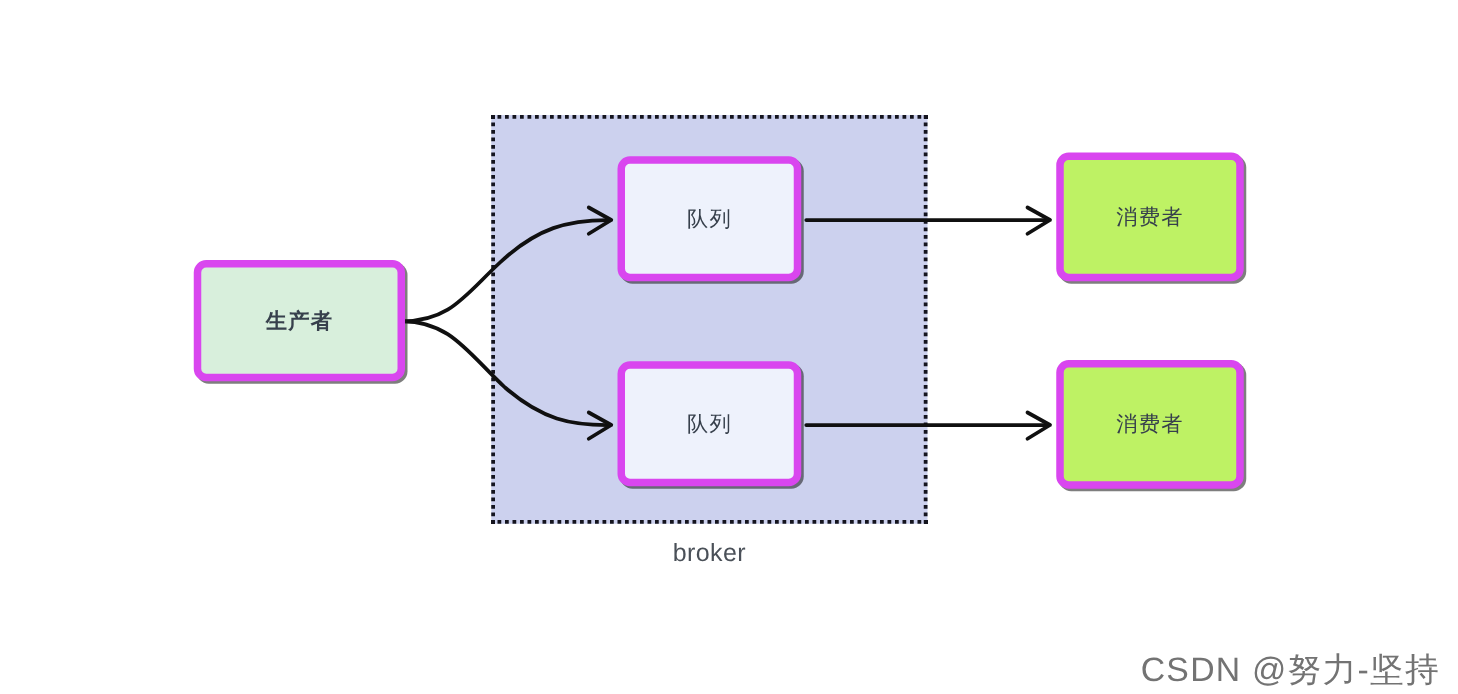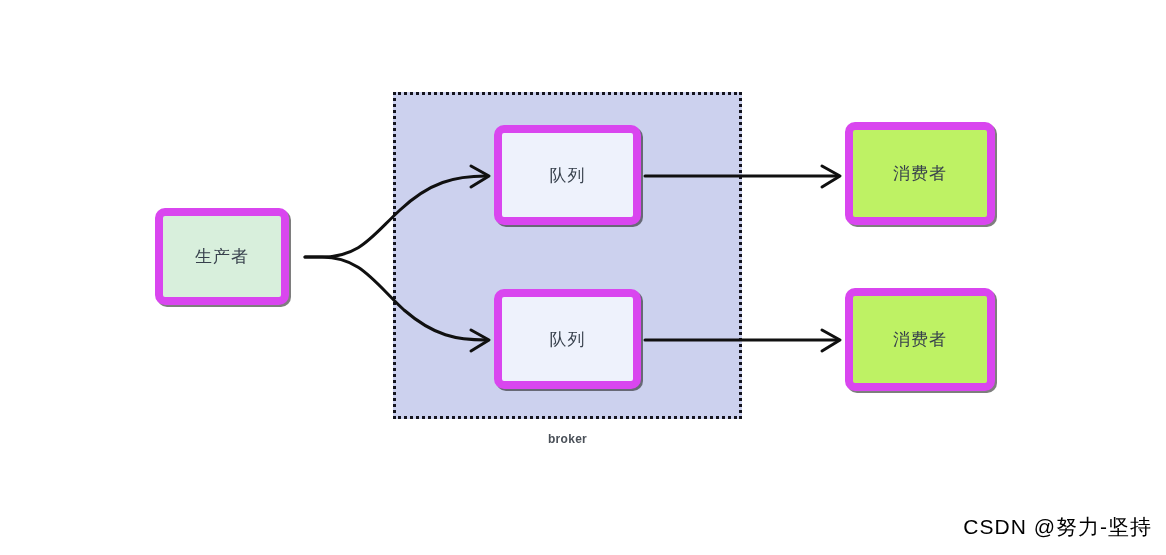--- a/index.html
+++ b/index.html
@@ -17,36 +17,37 @@
   #canvas {
     position: absolute;
     left: 0;
     top: 0;
     width: 1166px;
     height: 555px;
   }
   .node {
     position: absolute;
     box-sizing: border-box;
-    border: 8px solid #d946ef;
+    border: 6px solid #d946ef;
     border-radius: 10px;
     display: flex;
     align-items: center;
     justify-content: center;
     font-size: 17px;
     color: #37404c;
     letter-spacing: 1px;
     box-shadow: 2px 2px 0 rgba(20,20,20,0.55);
   }
   .node-producer {
     left: 155px;
     top: 208px;
-    width: 134px;
+    width: 169px;
     height: 97px;
     background: #d8efdc;
+    font-weight: bold;
   }
   .node-queue {
     width: 147px;
     height: 100px;
     background: #eef2fc;
   }
   .node-queue-1 { left: 494px; top: 125px; }
   .node-queue-2 { left: 494px; top: 289px; }
   .node-consumer {
     width: 150px;
@@ -65,31 +66,30 @@
     box-sizing: border-box;
     background: #ccd1ee;
     border: 3px dotted #14141e;
   }
   .broker-label {
     position: absolute;
     left: 393px;
     top: 432px;
     width: 349px;
     text-align: center;
-    font-size: 12px;
+    font-size: 20px;
     color: #4a5058;
     letter-spacing: 0.3px;
-    font-weight: bold;
   }
   .watermark {
     position: absolute;
     right: 14px;
-    bottom: 14px;
-    font-size: 21px;
-    color: #000000;
+    bottom: 1px;
+    font-size: 27px;
+    color: #737373;
     letter-spacing: 1px;
     white-space: nowrap;
   }
   svg.edges {
     position: absolute;
     left: 0;
     top: 0;
     width: 1166px;
     height: 555px;
     overflow: visible;

